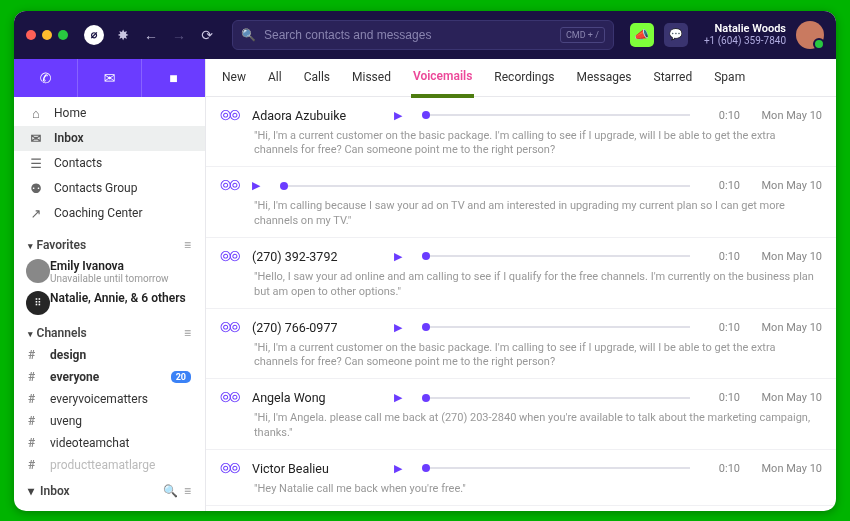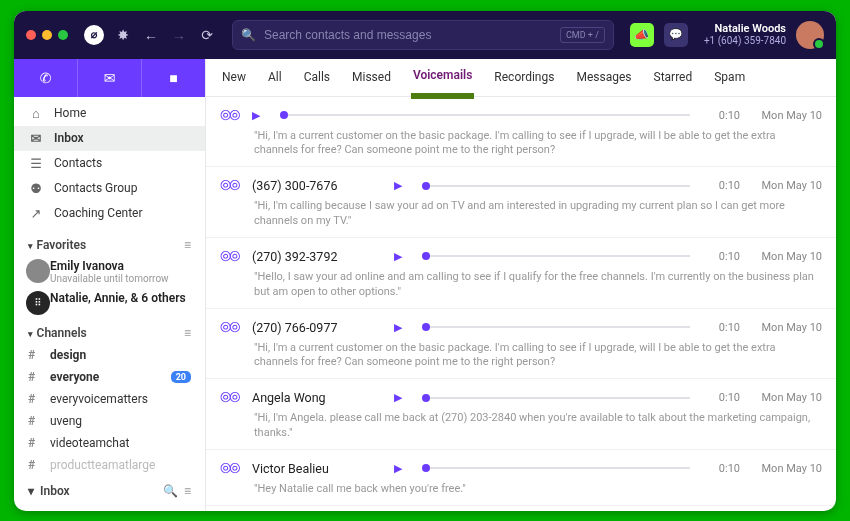--- a/index.html
+++ b/index.html
@@ -191,21 +191,21 @@
   }
   .tabs {
     display:flex; gap:18px;
     padding: 0 14px;
     border-bottom:1px solid #e8e8ec;
     height:38px; align-items:center;
     font-size:12px;
     flex-shrink:0;
   }
   .tab { color:#333; cursor:pointer; padding:11px 2px; }
-  .tab.active { color:#701a75; font-weight:600; border-bottom:6px solid #4d7c0f; margin-bottom:-1px; }
+  .tab.active { color:#ec4899; font-weight:600; border-bottom:4px solid #4d7c0f; margin-bottom:-1px; }
 
   .list {
     flex:1; overflow-y:auto;
   }
   .row {
     padding: 10px 14px 8px 14px;
     border-bottom:1px solid #f0f0f3;
   }
   .row-top {
     display:flex; align-items:center; gap:12px;
@@ -380,31 +380,31 @@
           <div class="tab active">Voicemails</div>
           <div class="tab">Recordings</div>
           <div class="tab">Messages</div>
           <div class="tab">Starred</div>
           <div class="tab">Spam</div>
         </div>
       <div class="list" id="vm-list">
           <div class="row">
             <div class="row-top">
               <span class="vm-icon">⦾⦾</span>
+              <span class="caller">Adaora Azubuike</span>
               <span class="play">▶</span>
               <div class="track"></div>
               <span class="dur">0:10</span>
               <span class="date">Mon May 10</span>
             </div>
             <div class="transcript">"Hi, I'm a current customer on the basic package. I'm calling to see if I upgrade, will I be able to get the extra channels for free? Can someone point me to the right person?</div>
           </div>
           <div class="row">
             <div class="row-top">
               <span class="vm-icon">⦾⦾</span>
-              <span class="caller">(367) 300-7676</span>
               <span class="play">▶</span>
               <div class="track"></div>
               <span class="dur">0:10</span>
               <span class="date">Mon May 10</span>
             </div>
             <div class="transcript">"Hi, I'm calling because I saw your ad on TV and am interested in upgrading my current plan so I can get more channels on my TV."</div>
           </div>
           <div class="row">
             <div class="row-top">
               <span class="vm-icon">⦾⦾</span>

